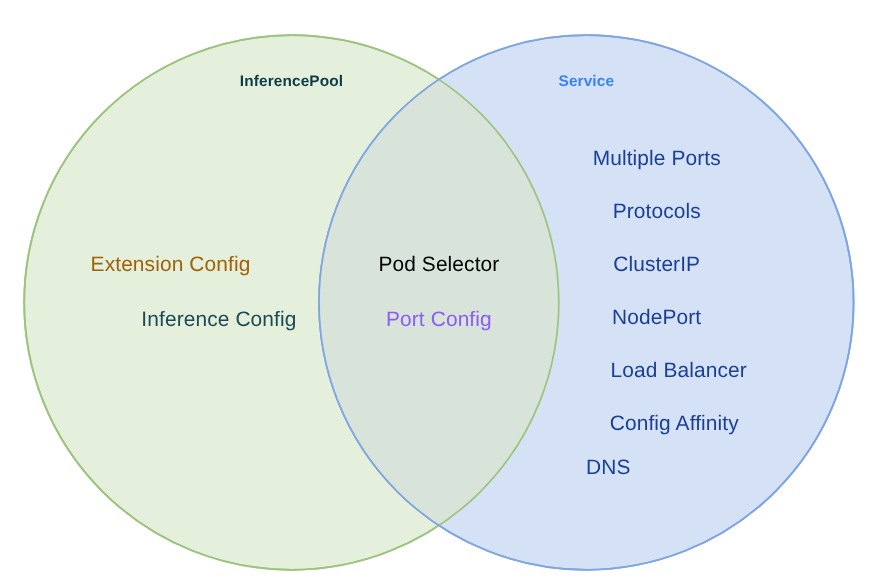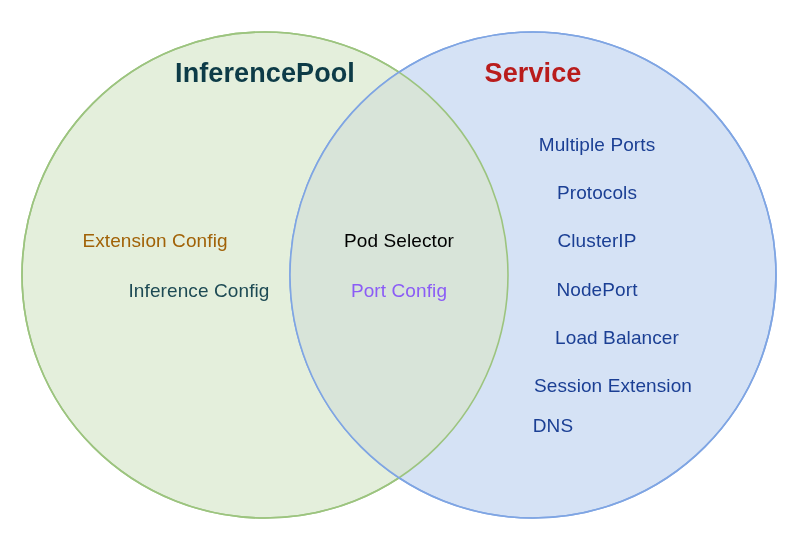--- a/index.html
+++ b/index.html
@@ -33,21 +33,21 @@
     width: 800px;
     height: 533px;
     pointer-events: none;
   }
   .lbl {
     position: absolute;
     white-space: nowrap;
     pointer-events: auto;
   }
   .title {
-    font-size: 27px;
+    font-size: 14px;
     font-weight: bold;
     letter-spacing: 0.1px;
   }
   .item {
     font-size: 19px;
     font-weight: normal;
     letter-spacing: 0.1px;
   }
   .ctr {
     transform: translate(-50%, -50%);
@@ -70,30 +70,30 @@
       <circle id="circle-intersection" cx="533" cy="275" r="243" fill="#d8e4d9" stroke="none"></circle>
     </g>
     <circle id="circle-left-outline" cx="265" cy="275" r="243" fill="none" stroke="#9cc47f" stroke-width="1.6"></circle>
     <circle id="circle-right-outline" cx="533" cy="275" r="243" fill="none" stroke="#7fa5e3" stroke-width="1.6"></circle>
   </svg>
 
   <div class="overlay">
 
     <div class="lbl title ctr" id="title-left" style="left: 265px; top: 73px; color: rgb(13, 59, 71);">InferencePool</div>
 
-    <div class="lbl title ctr" id="title-right" style="left: 533px; top: 73px; color: #b91c1c;">Service</div>
+    <div class="lbl title ctr" id="title-right" style="left: 533px; top: 73px; color: #3b82f6;">Service</div>
 
     <div class="lbl item ctr" id="left-item-0" style="left: 155px; top: 241px; color: #a16207;">Extension Config</div>
     <div class="lbl item ctr" id="left-item-1" style="left: 155px; top: 291px; color: rgb(29, 74, 84); margin-left: 44px;">Inference Config</div>
 
     <div class="lbl item ctr" id="mid-item-0" style="left: 399px; top: 241px; color: #000000;">Pod Selector</div>
     <div class="lbl item ctr" id="mid-item-1" style="left: 399px; top: 291px; color: #8b5cf6;">Port Config</div>
 
     <div class="lbl item ctr" id="right-item-0" style="left: 597px; top: 145px; color: rgb(27, 63, 148); text-align: right;">Multiple Ports</div>
     <div class="lbl item ctr" id="right-item-1" style="left: 597px; top: 193px; color: rgb(27, 63, 148);">Protocols</div>
     <div class="lbl item ctr" id="right-item-2" style="left: 597px; top: 241px; color: rgb(27, 63, 148);">ClusterIP</div>
     <div class="lbl item ctr" id="right-item-3" style="left: 597px; top: 290px; color: rgb(27, 63, 148);">NodePort</div>
     <div class="lbl item ctr" id="right-item-4" style="left: 617px; top: 338px; color: rgb(27, 63, 148);">Load Balancer</div>
-    <div class="lbl item ctr" id="right-item-5" style="left: 613px; top: 386px; color: rgb(27, 63, 148);">Session Extension</div>
+    <div class="lbl item ctr" id="right-item-5" style="left: 613px; top: 386px; color: rgb(27, 63, 148);">Config Affinity</div>
     <div class="lbl item ctr" id="right-item-6" style="left: 553px; top: 426px; color: rgb(27, 63, 148);">DNS</div>
 
   </div>
 </div>
 
 </body></html>

